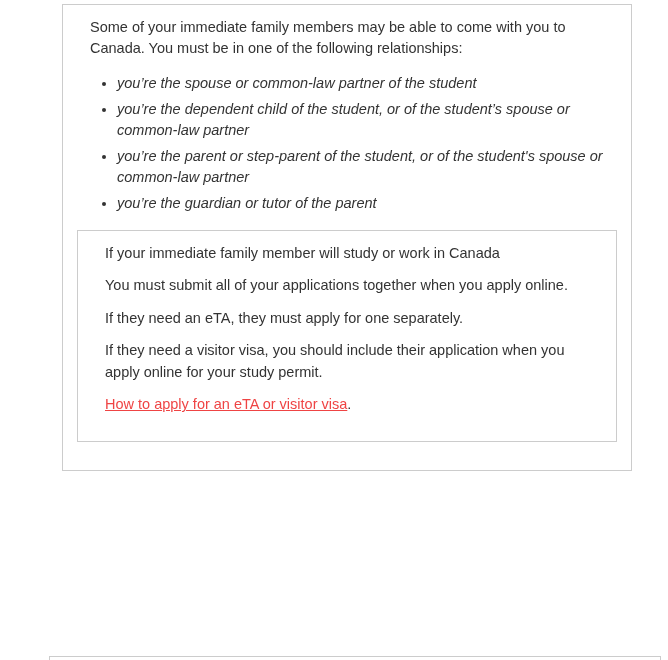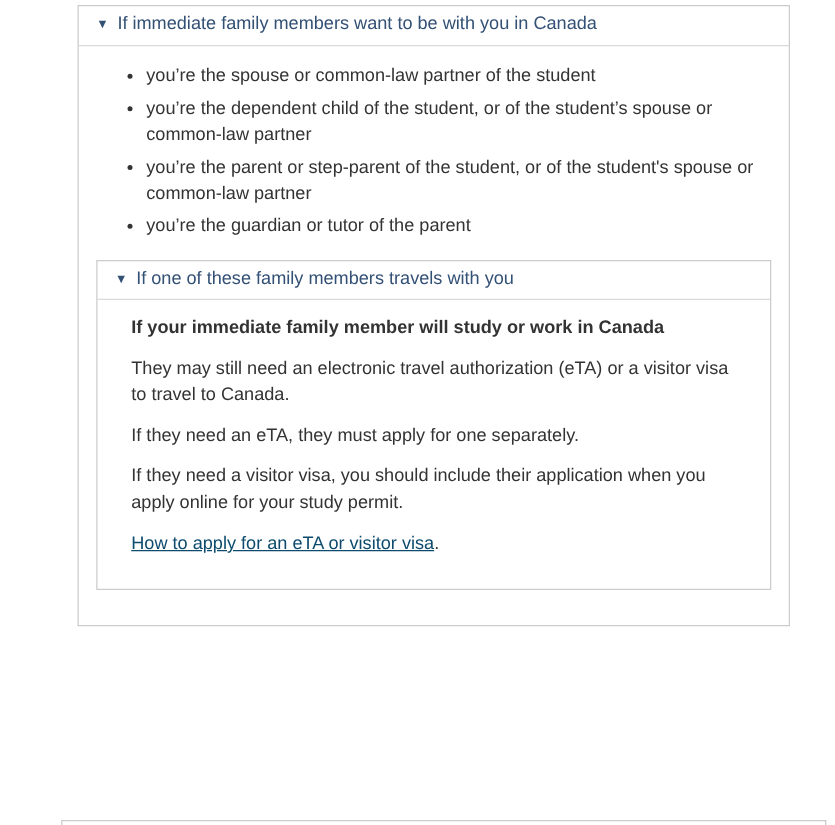--- a/index.html
+++ b/index.html
@@ -47,32 +47,33 @@
     margin: 11px 0;
     line-height: 1.48;
   }
   .acc-body ul {
     margin: 13px 0;
     padding-left: 27px;
   }
   .acc-body li {
     margin-bottom: 5px;
     line-height: 1.45;
+    font-style: italic;
   }
   .sub-head {
-    font-weight: bold;
+    font-weight: normal;
     color: #333333;
     margin: 15px 0 11px 0;
     line-height: 1.4;
   }
   .acc.nested {
     margin: 16px -13px 14px -13px;
   }
   a.link-dark {
-    color: #0c4a6e;
+    color: #ef4444;
     text-decoration: underline;
     cursor: pointer;
   }
   .next-acc-peek {
     position: absolute;
     left: 49px;
     top: 656px;
     width: 612px;
     height: 12px;
     border: 1px solid #cccccc;
@@ -80,40 +81,35 @@
     background: #ffffff;
     box-sizing: border-box;
   }
 </style>
 </head>
 <body>
 
 <div class="page-wrap">
 
   <div class="acc">
-    <div class="acc-summary">
-      <span class="caret">▼</span><span>If immediate family members want to be with you in Canada</span>
-    </div>
     <div class="acc-body">
 
+      <p>Some of your immediate family members may be able to come with you to Canada. You must be in one of the following relationships:</p>
 
       <ul>
         <li>you’re the spouse or common-law partner of the student</li>
         <li>you’re the dependent child of the student, or of the student’s spouse or common-law partner</li>
         <li>you’re the parent or step-parent of the student, or of the student's spouse or common-law partner</li>
         <li>you’re the guardian or tutor of the parent</li>
       </ul>
 
       <div class="acc nested">
-        <div class="acc-summary">
-          <span class="caret">▼</span><span>If one of these family members travels with you</span>
-        </div>
         <div class="acc-body">
           <p class="sub-head">If your immediate family member will study or work in Canada</p>
-          <p>They may still need an electronic travel authorization (eTA) or a visitor visa to travel to Canada.</p>
+          <p>You must submit all of your applications together when you apply online.</p>
           <p>If they need an eTA, they must apply for one separately.</p>
           <p>If they need a visitor visa, you should include their application when you apply online for your study permit.</p>
           <p><a class="link-dark">How to apply for an eTA or visitor visa</a><span>.</span></p>
         </div>
       </div>
 
     </div>
   </div>
 
 </div>

